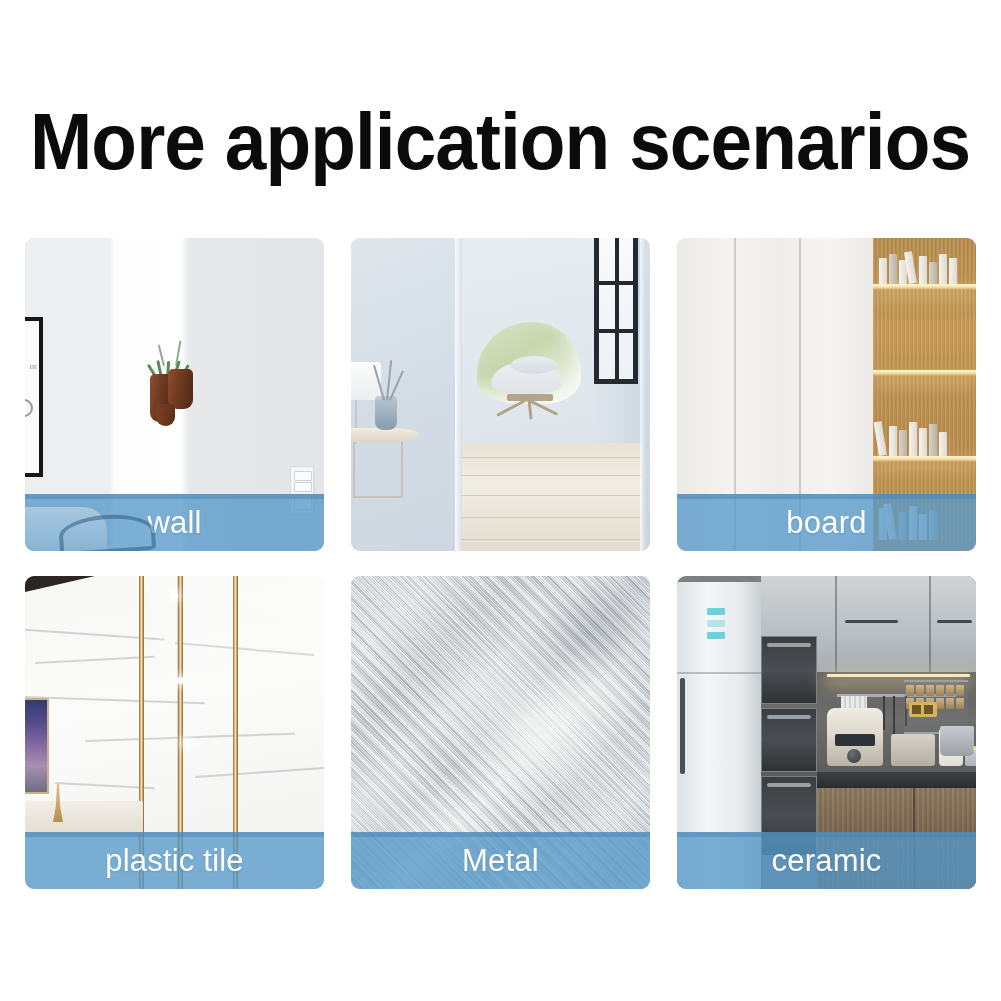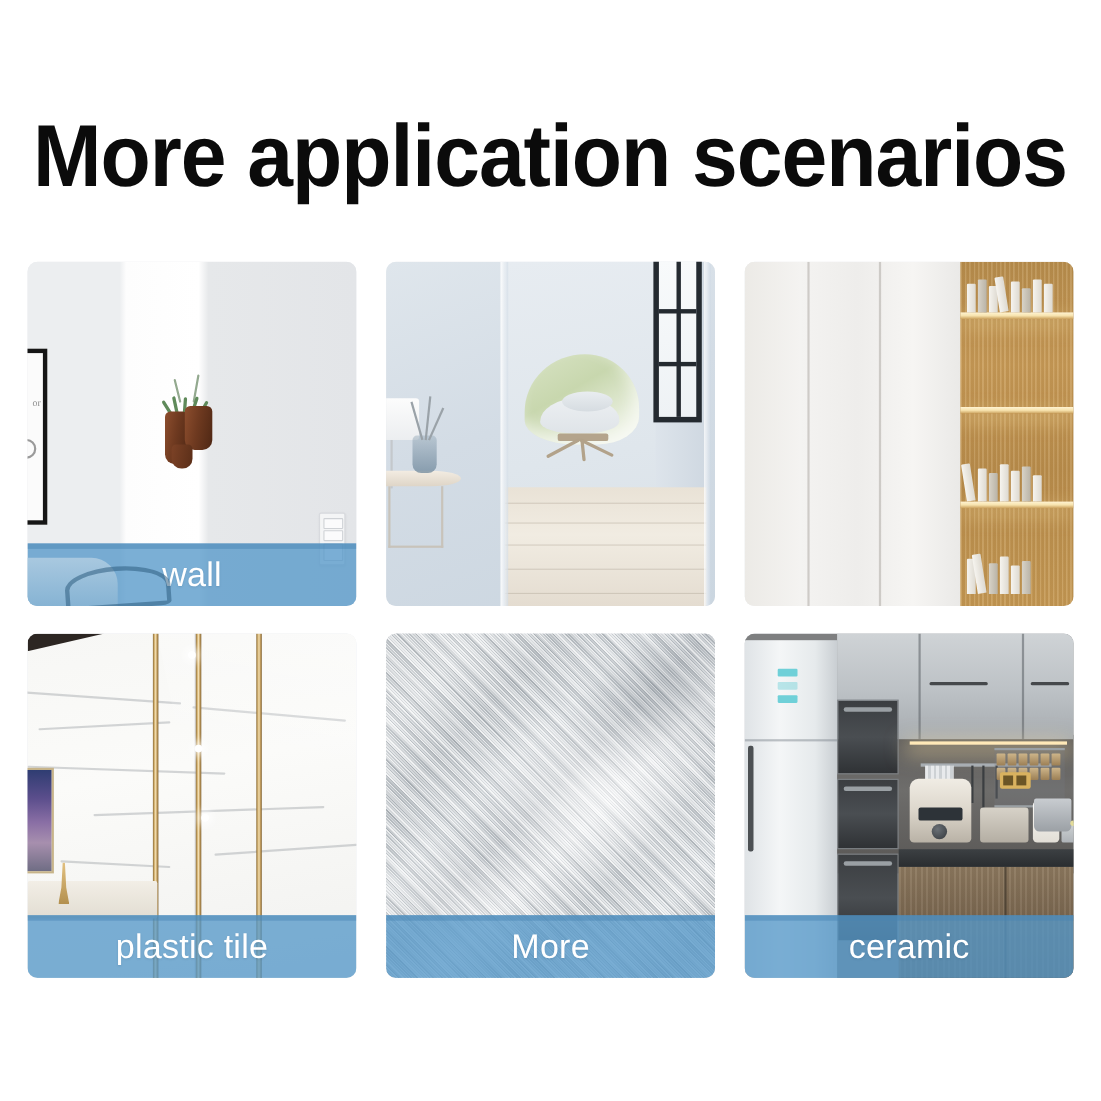--- a/index.html
+++ b/index.html
@@ -835,20 +835,23 @@
             <span class="book" style="height:32px;"></span>
             <span class="book tilt" style="height:36px;"></span>
             <span class="book dark" style="height:28px;"></span>
             <span class="book" style="height:34px;"></span>
             <span class="book" style="height:26px;"></span>
             <span class="book dark" style="height:30px;"></span>
           </div>
         </div>
       </div>
 
+      <div class="label-bar">
+        <span class="label-text">board</span>
+      </div>
     </div>
 
     <div class="card">
       <div class="scene">
         <div class="tile-bg"></div>
         <div class="tile-top-dark"></div>
 
         <div class="tile-marble-vein" style="left:-10px;top:52px;width:150px;transform:rotate(4deg);"></div>
         <div class="tile-marble-vein" style="left:10px;top:86px;width:120px;transform:rotate(-3deg);"></div>
         <div class="tile-marble-vein" style="left:0px;top:120px;width:180px;transform:rotate(2deg);"></div>
@@ -880,21 +883,21 @@
 
     <div class="card">
       <div class="scene">
         <div class="metal-bg"></div>
         <div class="metal-brush"></div>
         <div class="metal-brush2"></div>
         <div class="metal-sheen"></div>
       </div>
 
       <div class="label-bar">
-        <span class="label-text">More</span>
+        <span class="label-text">Metal</span>
       </div>
     </div>
 
     <div class="card">
       <div class="scene">
         <div class="kit-bg"></div>
         <div class="kit-backwall"></div>
 
         <div class="kit-uppercab">
           <i style="left:74px;"></i>

